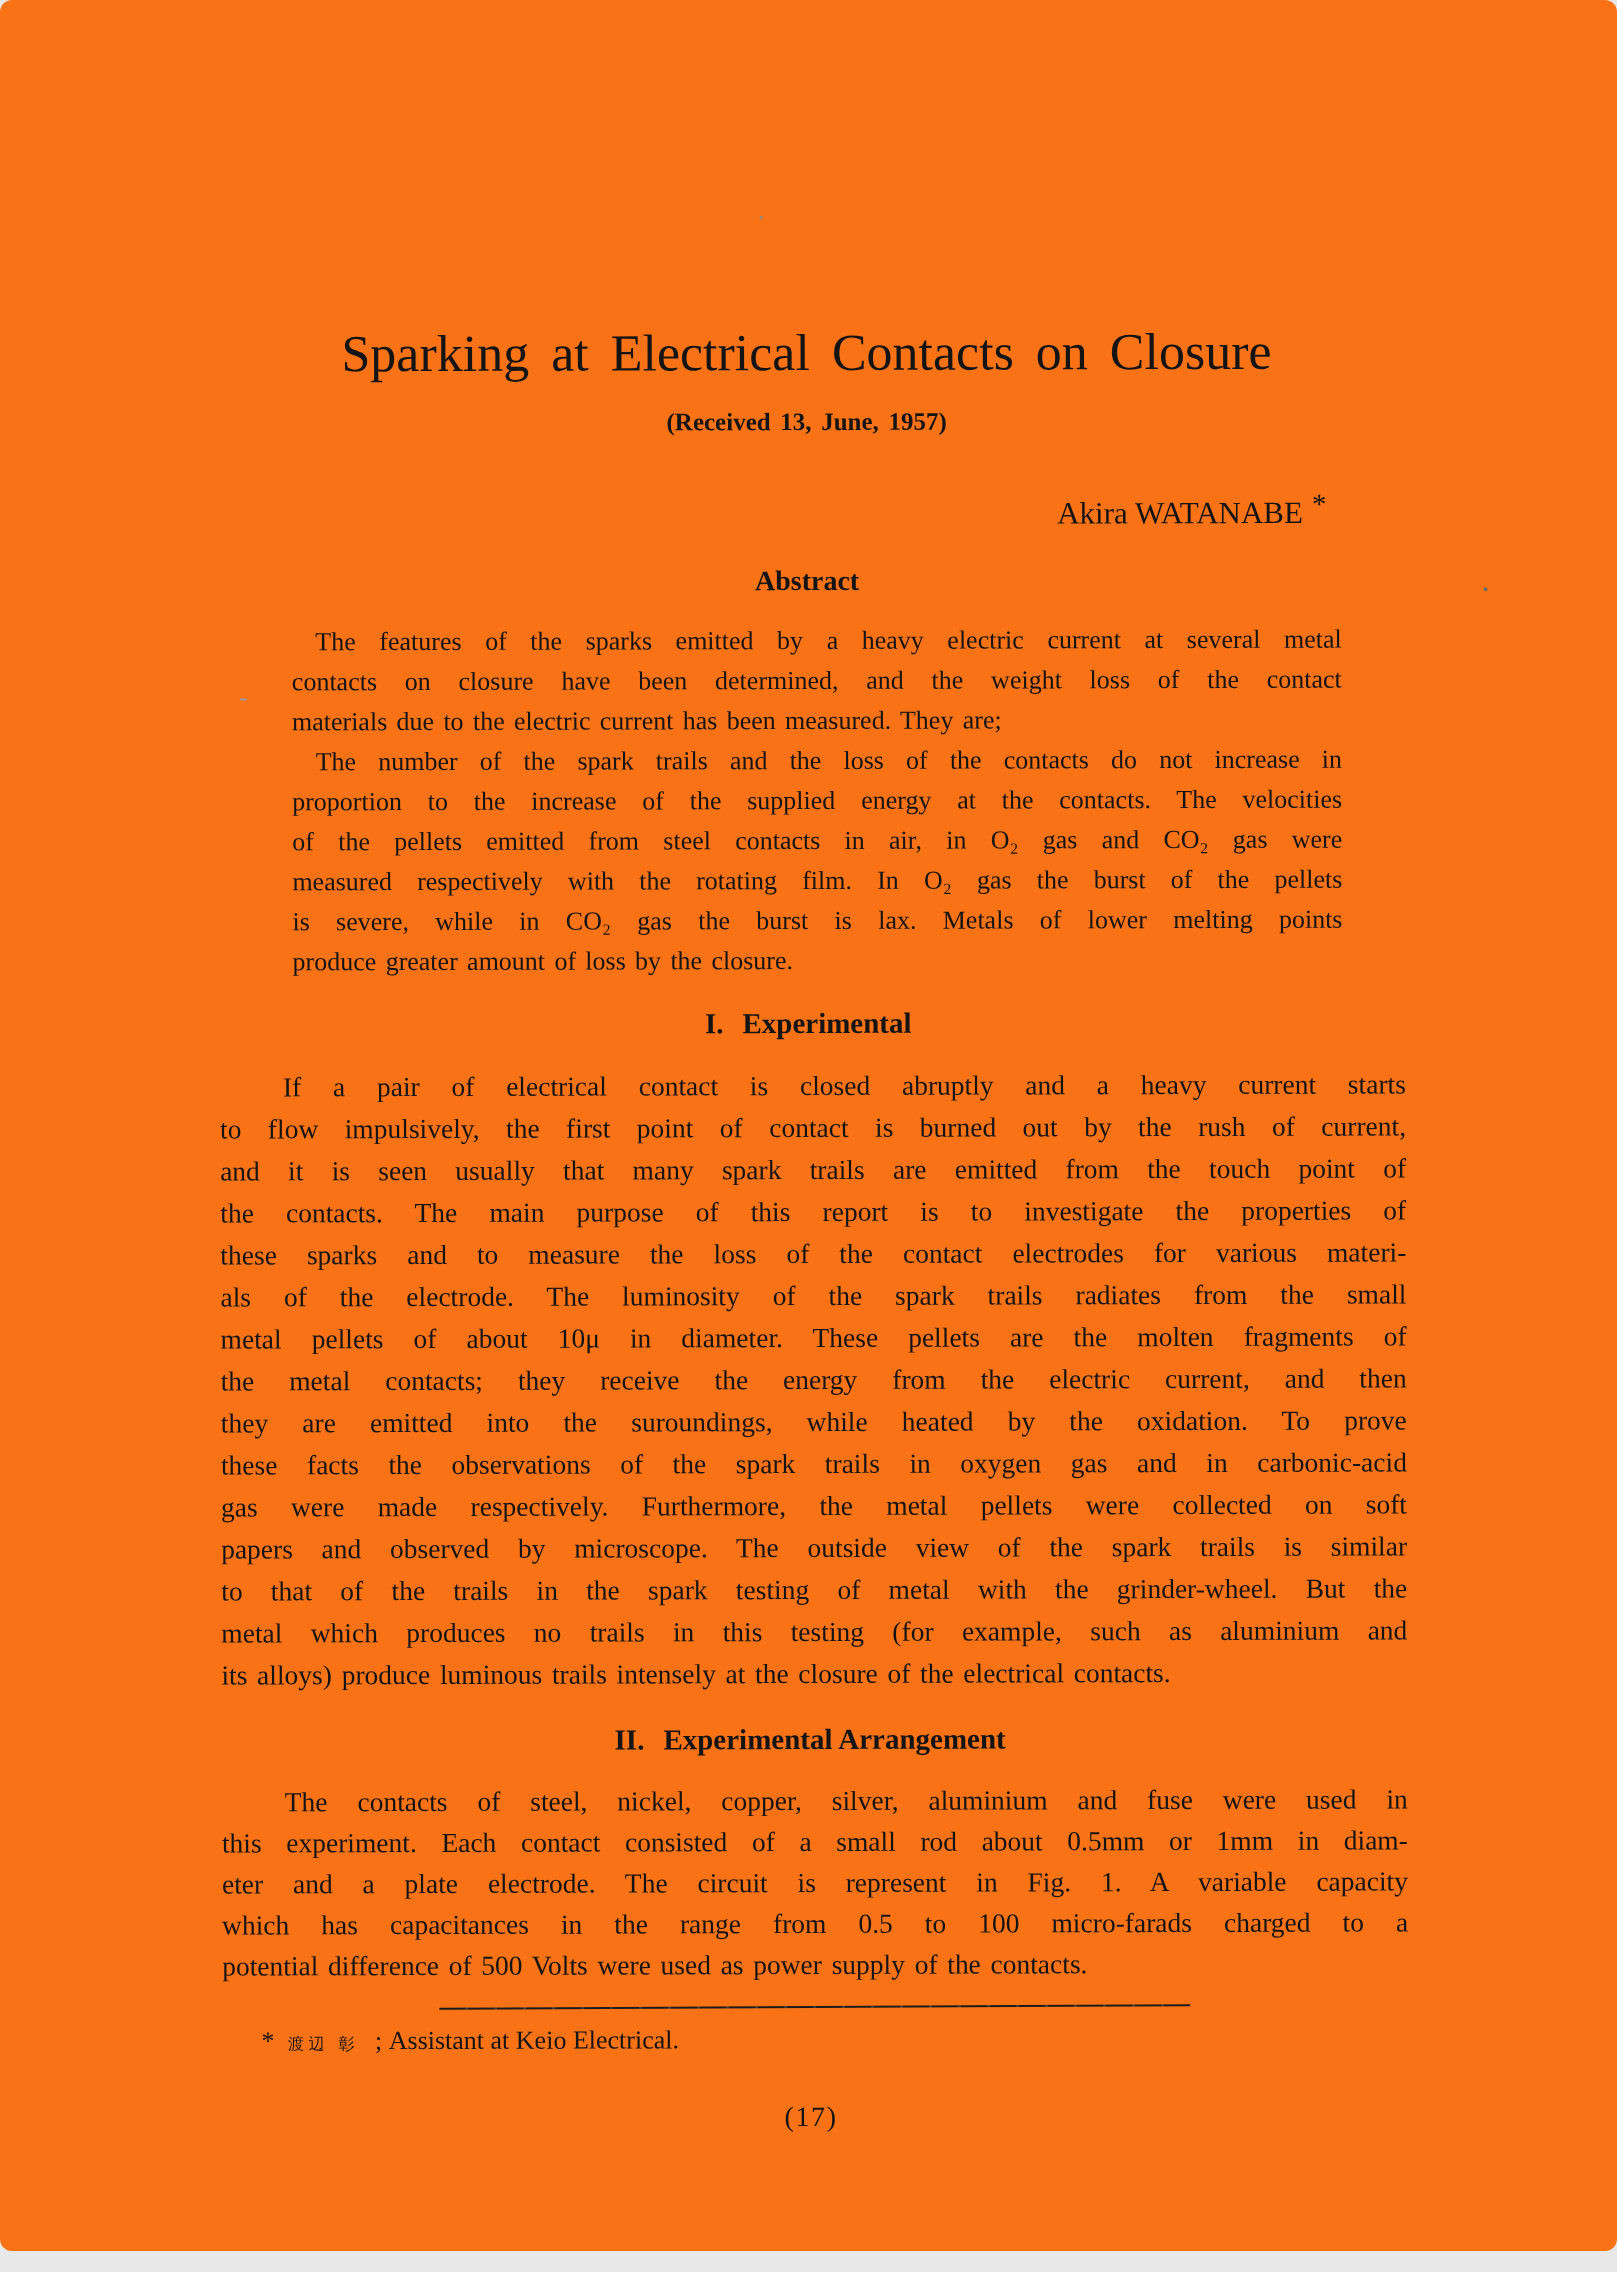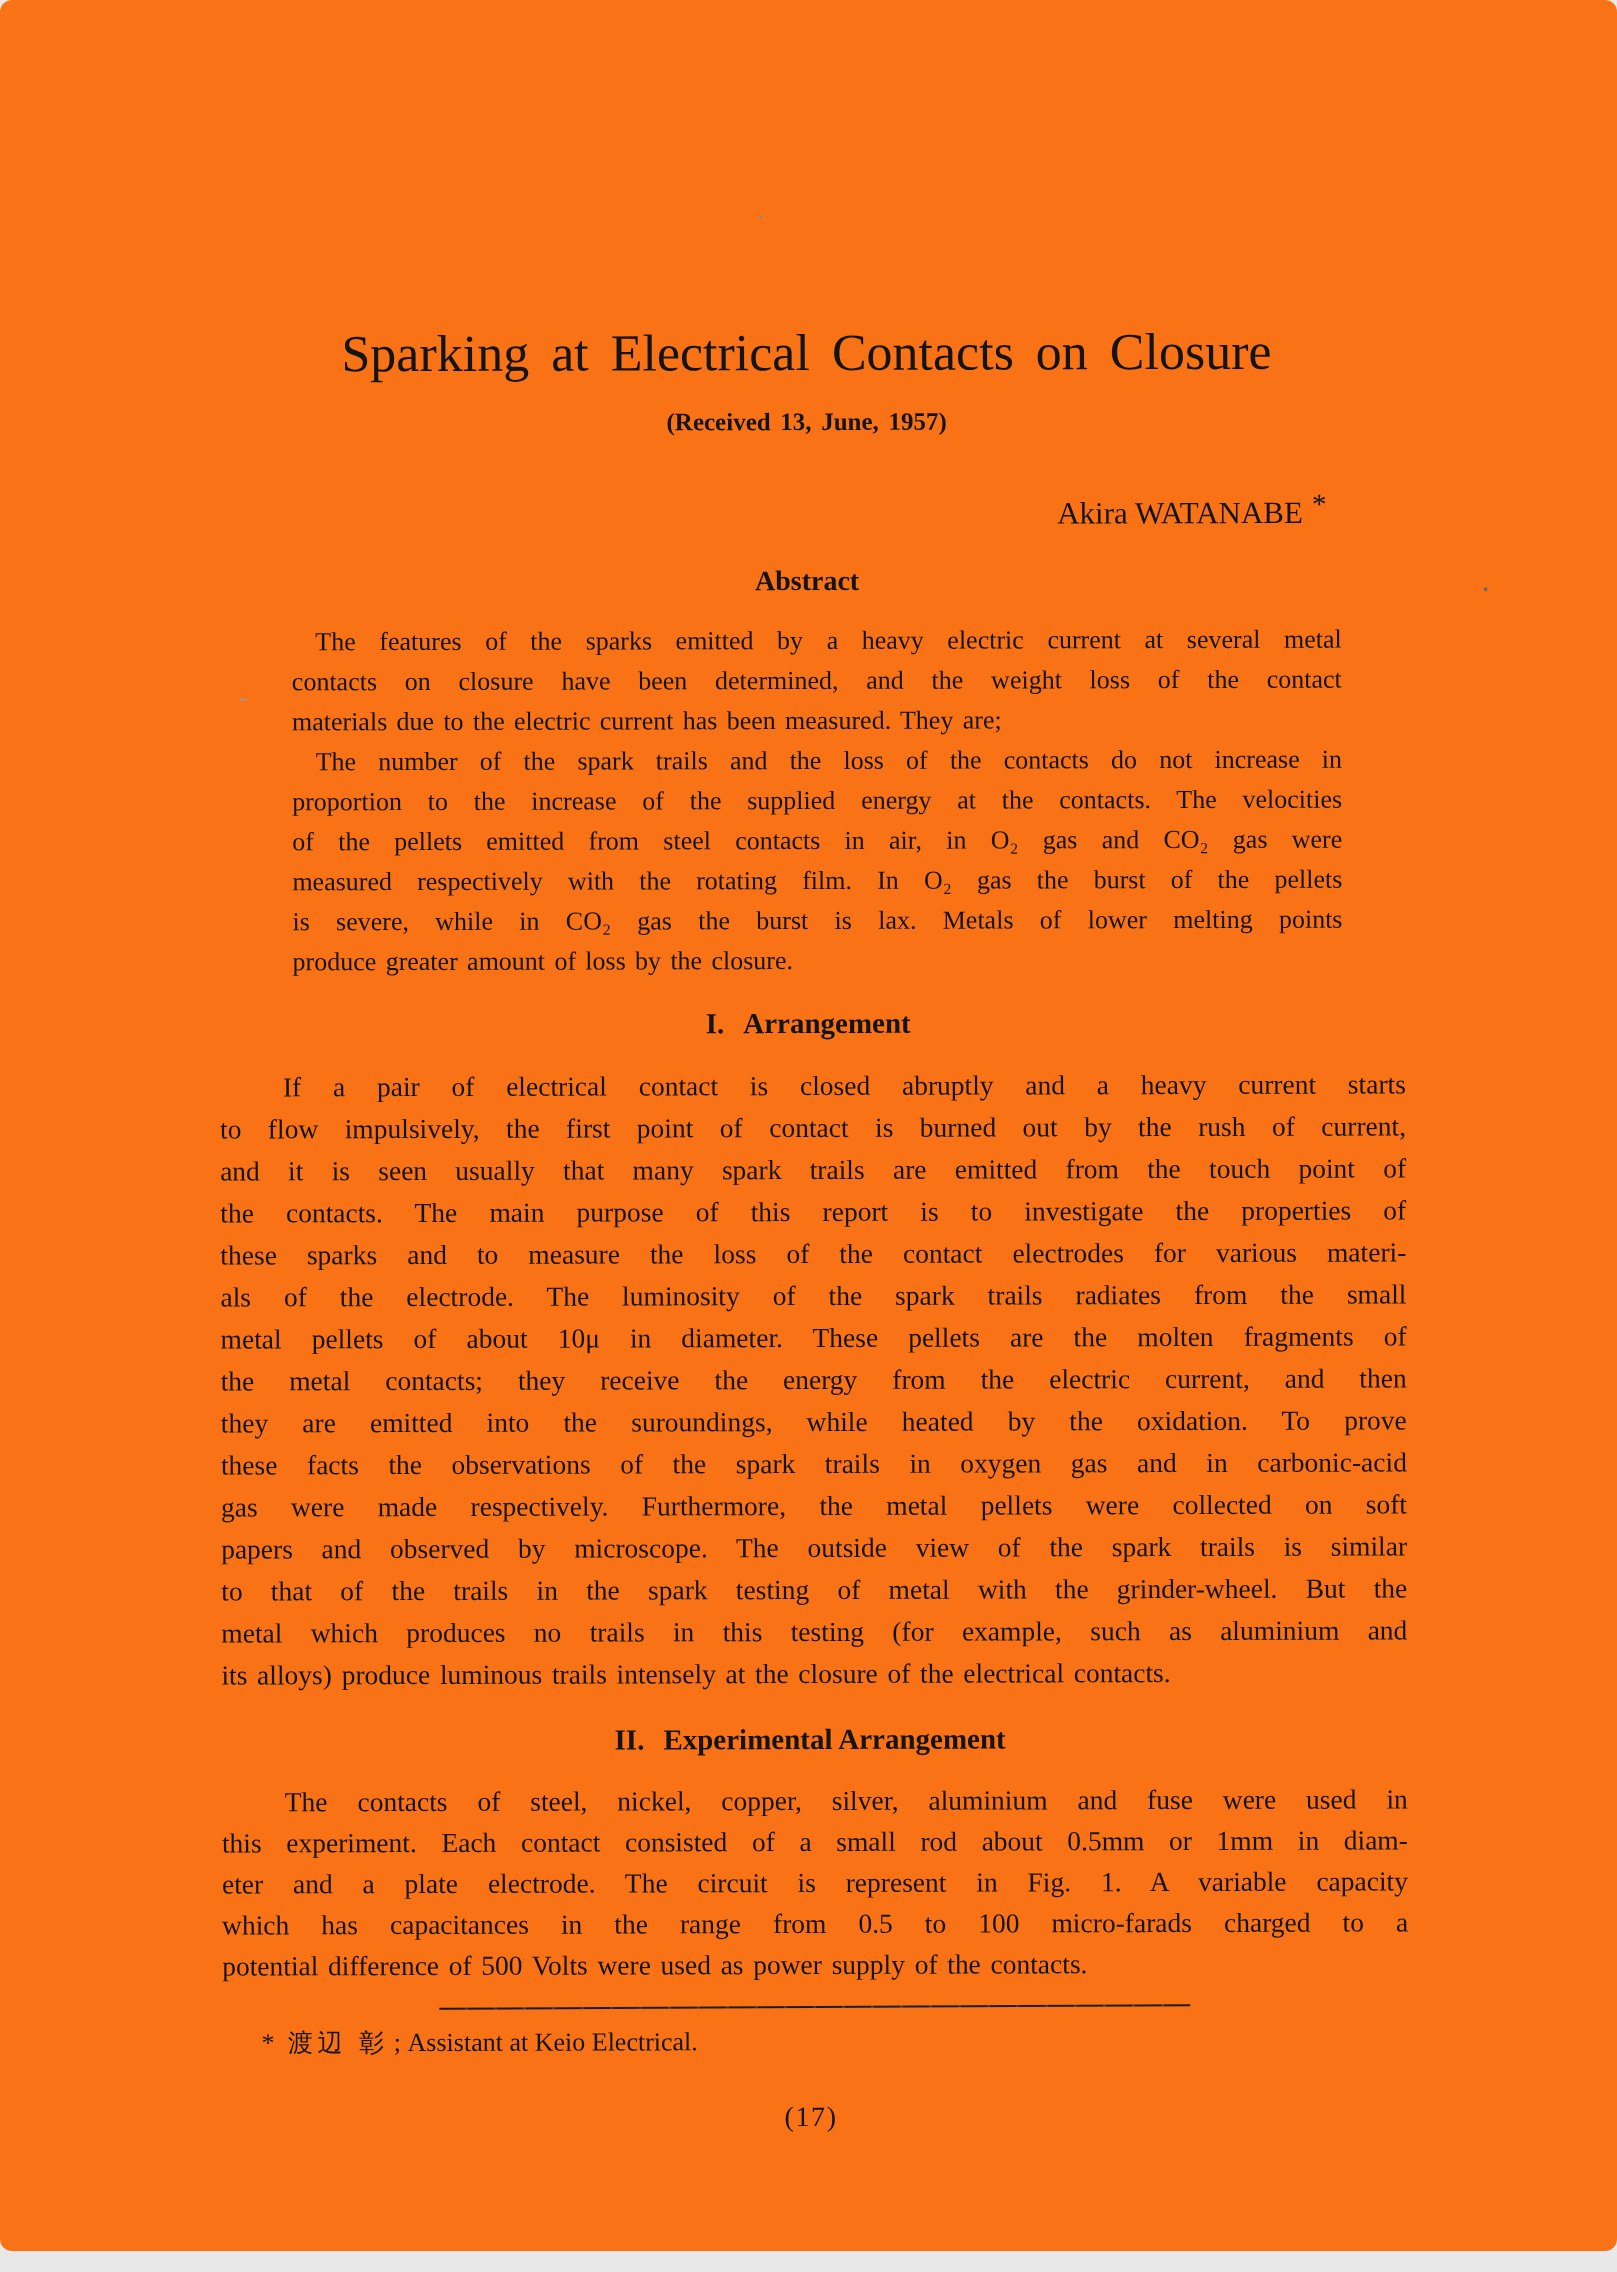--- a/index.html
+++ b/index.html
@@ -49,21 +49,21 @@
   .p-end{text-align-last:left;}
   .foot-rule{
     position:absolute;top:2006px;left:437px;width:751px;height:2.2px;
     background:repeating-linear-gradient(90deg,#1b1b1b 0 26px,#3a3a3a 26px 29px);
     transform:rotate(-0.12deg);
   }
   .footnote{
     position:absolute;top:2025px;left:259px;font-size:26px;white-space:nowrap;
   }
   .footnote .marker{margin-right:13.5px;}
-  .footnote .cjk{letter-spacing:4.5px;margin-right:5px;font-family:"DejaVu Sans","Liberation Serif",serif;font-size:25px;}
+  .footnote .cjk{letter-spacing:4.5px;margin-right:16px;font-family:"DejaVu Sans","Liberation Serif",serif;font-size:16px;}
   .page-num{
     position:absolute;top:2101px;left:0;width:100%;text-align:center;
     font-size:28px;letter-spacing:1.7px;
   }
   .artifact{position:absolute;border-radius:50%;}
   #dot-right{left:1485px;top:589px;width:3.9px;height:3.9px;background:#6a6a6a;}
   #dot-top{left:762px;top:216px;width:2.8px;height:2.8px;background:#8a8a8a;}
   #tick-left{left:241px;top:697px;width:6.7px;height:2.2px;background:#9a9a9a;border-radius:1.1px;}
 </style>
 </head>
@@ -85,21 +85,21 @@
         <div class="tline">contacts on closure have been determined, and the weight loss of the contact</div>
         <div class="tline p-end">materials due to the electric current has been measured. They are;</div>
         <div class="tline p-start">The number of the spark trails and the loss of the contacts do not increase in</div>
         <div class="tline">proportion to the increase of the supplied energy at the contacts. The velocities</div>
         <div class="tline">of the pellets emitted from steel contacts in air, in O₂ gas and CO₂ gas were</div>
         <div class="tline">measured respectively with the rotating film. In O₂ gas the burst of the pellets</div>
         <div class="tline">is severe, while in CO₂ gas the burst is lax. Metals of lower melting points</div>
         <div class="tline p-end">produce greater amount of loss by the closure.</div>
       </div>
 
-    <div class="sec-head" id="sec1-head"><span class="num">I.</span><span>Arrangement</span></div>
+    <div class="sec-head" id="sec1-head"><span class="num">I.</span><span>Experimental</span></div>
 
     <div class="sec-body" id="sec1-body">
         <div class="tline p-start">If a pair of electrical contact is closed abruptly and a heavy current starts</div>
         <div class="tline">to flow impulsively, the first point of contact is burned out by the rush of current,</div>
         <div class="tline">and it is seen usually that many spark trails are emitted from the touch point of</div>
         <div class="tline">the contacts.  The main purpose of this report is to investigate the properties of</div>
         <div class="tline">these sparks and to measure the loss of the contact electrodes for various materi-</div>
         <div class="tline">als of the electrode.  The luminosity of the spark trails radiates from the small</div>
         <div class="tline">metal pellets of about 10μ in diameter.  These pellets are the molten fragments of</div>
         <div class="tline">the metal contacts;  they receive the energy from the electric current, and then</div>

